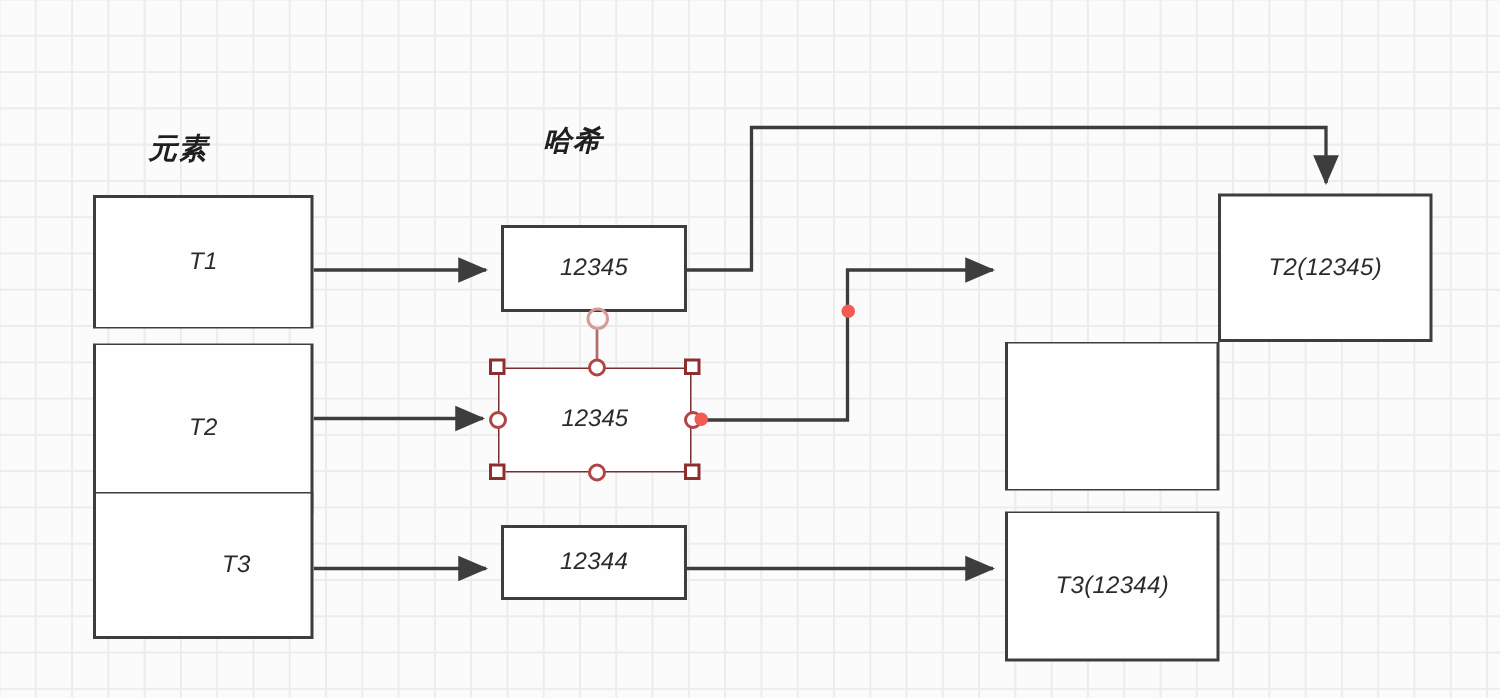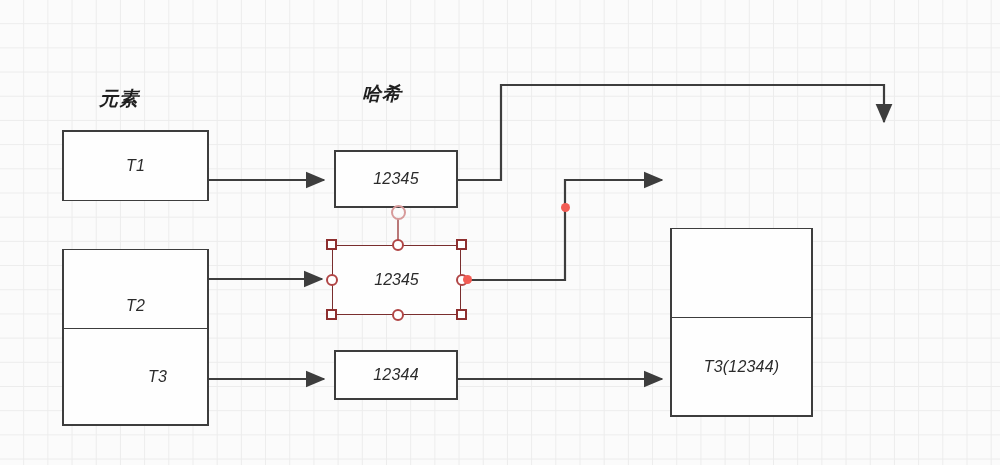--- a/index.html
+++ b/index.html
@@ -140,24 +140,24 @@
     <g>
       <path d="M458,379 L662,379" stroke="#3d3d3d" stroke-width="2.2" fill="none" marker-end="url(#arrow)"></path>
     </g>
 
     <line x1="398" y1="219" x2="398" y2="241" stroke="#b26a6a" stroke-width="1.8"></line>
   </svg>
 
   <div class="group-label" style="left:99px; top:86px;">元素</div>
   <div class="group-label" style="left:362px; top:81px;">哈希</div>
 
-  <div class="node-box col-cell col-first" style="left:62px; top:130px; width:147px; height:71px;">
+  <div class="node-box col-cell col-first" style="left:62px; top:130px; width:147px; height:89px;">
     <span>T1</span>
   </div>
-  <div class="node-box col-cell" style="left:62px; top:229px; width:147px; height:114px;margin-top:20px;">
+  <div class="node-box col-cell" style="left:62px; top:229px; width:147px; height:114px;">
     <span>T2</span>
   </div>
   <div class="node-box col-cell col-last" style="left:62px; top:328px; width:147px; height:98px;padding-left:44px;">
     <span>T3</span>
   </div>
 
   <div class="node-box" style="left:334px; top:150px; width:124px; height:58px;">
     <span>12345</span>
   </div>
 
@@ -178,18 +178,21 @@
   <div class="handle-sq" style="left:326px; top:309px;"></div>
   <div class="handle-ci" style="left:392px; top:309px;"></div>
   <div class="handle-sq" style="left:456px; top:309px;"></div>
 
   <div class="endpoint-dot" style="left:463px; top:275px;"></div>
   <div class="endpoint-dot" style="left:561px; top:203px;"></div>
 
   <div class="node-box col-cell" style="left:670px; top:228px; width:143px; height:99px;">
     <span></span>
   </div>
-  <div class="node-box col-cell col-last" style="left:670px; top:317px; width:143px; height:100px;">
+  <div class="node-box col-cell col-last" style="left:670px; top:341px; width:143px; height:100px;">
     <span>T3(12344)</span>
   </div>
 
+  <div class="node-box" style="left:812px; top:129px; width:143px; height:99px;">
+    <span>T2(12345)</span>
+  </div>
 
 </div>
 
 </body></html>

